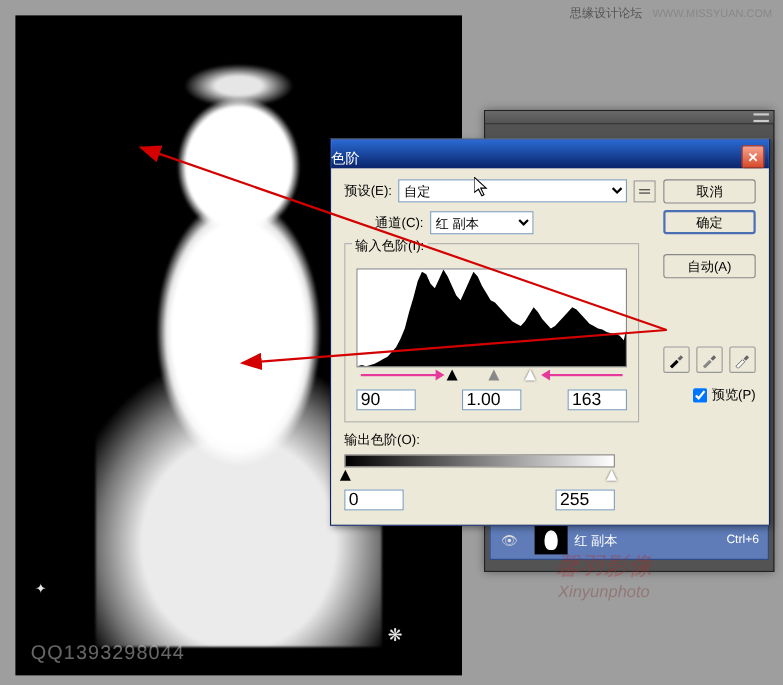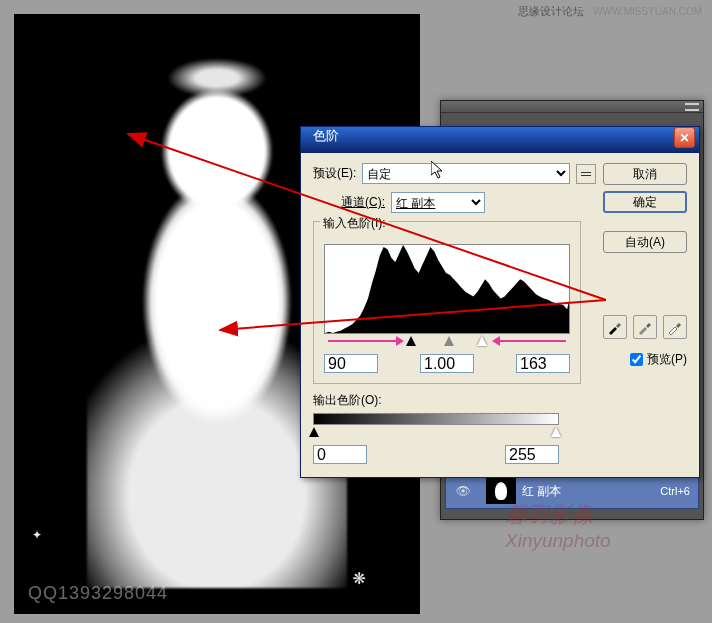--- a/index.html
+++ b/index.html
@@ -49,31 +49,31 @@
   background: #5f7cb8; border: 1px solid #2c4680; margin: 360px 4px 2px 4px;
   color: #fff; font-size: 12px;
 }
 .channel-row .eye { width: 34px; text-align: center; color: #ddd; }
 .channel-row .thumb { width: 30px; height: 26px; background: #000; margin: 0 6px; position: relative; }
 .channel-row .thumb::after { content:""; position:absolute; left:9px; top:4px; width:12px; height:18px; background:#fff; border-radius:50% 50% 40% 40%; }
 .channel-row .shortcut { margin-left: auto; margin-right: 8px; font-size: 11px; }
 
 
 .center-wm { position: absolute; top: 500px; left: 505px; font-size: 22px; color: rgba(180,40,40,0.35); font-style: italic; }
-.center-wm .sub { display:block; font-size:19px; color:rgba(120,30,30,0.3);text-align:center; }
+.center-wm .sub { display:block; font-size:15px; color:rgba(120,30,30,0.3);text-align:center; }
 
 
 .dialog {
   position: absolute; top: 126px; left: 300px; width: 400px; height: 352px;
   background: #ece9d8; border: 1px solid #0a246a;
   box-shadow: 2px 2px 6px rgba(0,0,0,0.4);
 }
 .titlebar {
   height: 26px; background: linear-gradient(#2a6ad3,#0a246a);
-  color: #fff; font-size: 13px; display: flex; align-items: flex-start; padding: 0 4px 0 12px;
+  color: #fff; font-size: 13px; display: flex; align-items: flex-end; padding: 0 4px 0 0;
 }
 .titlebar .title { flex: 1; }
 .close-btn {
   width: 21px; height: 21px; background: linear-gradient(#f5a490,#d84a2a);
   border: 1px solid #bd3c1e; border-radius: 3px; color: #fff;
   display: flex; align-items: center; justify-content: center; font-size: 12px; font-weight: bold;
   cursor: pointer;
 }
 .dialog-body { position: relative; padding: 10px 12px; font-size: 12px; color: #000; }
 
@@ -185,21 +185,21 @@
     <div class="row">
       <label>预设(E):</label>
       <select class="combo preset-combo">
         <option>自定</option>
       </select>
       <div class="menu-btn">
           <span></span>
         </div>
     </div>
 
-    <div class="row" style="margin-left:28px;text-decoration:underline;">
+    <div class="row" style="margin-left:28px;">
       <label>通道(C):</label>
       <select class="combo channel-combo">
         <option>红 副本</option>
       </select>
     </div>
 
     <div class="hist-group">
       <span class="legend">输入色阶(I):</span>
 
       <div class="histogram">

